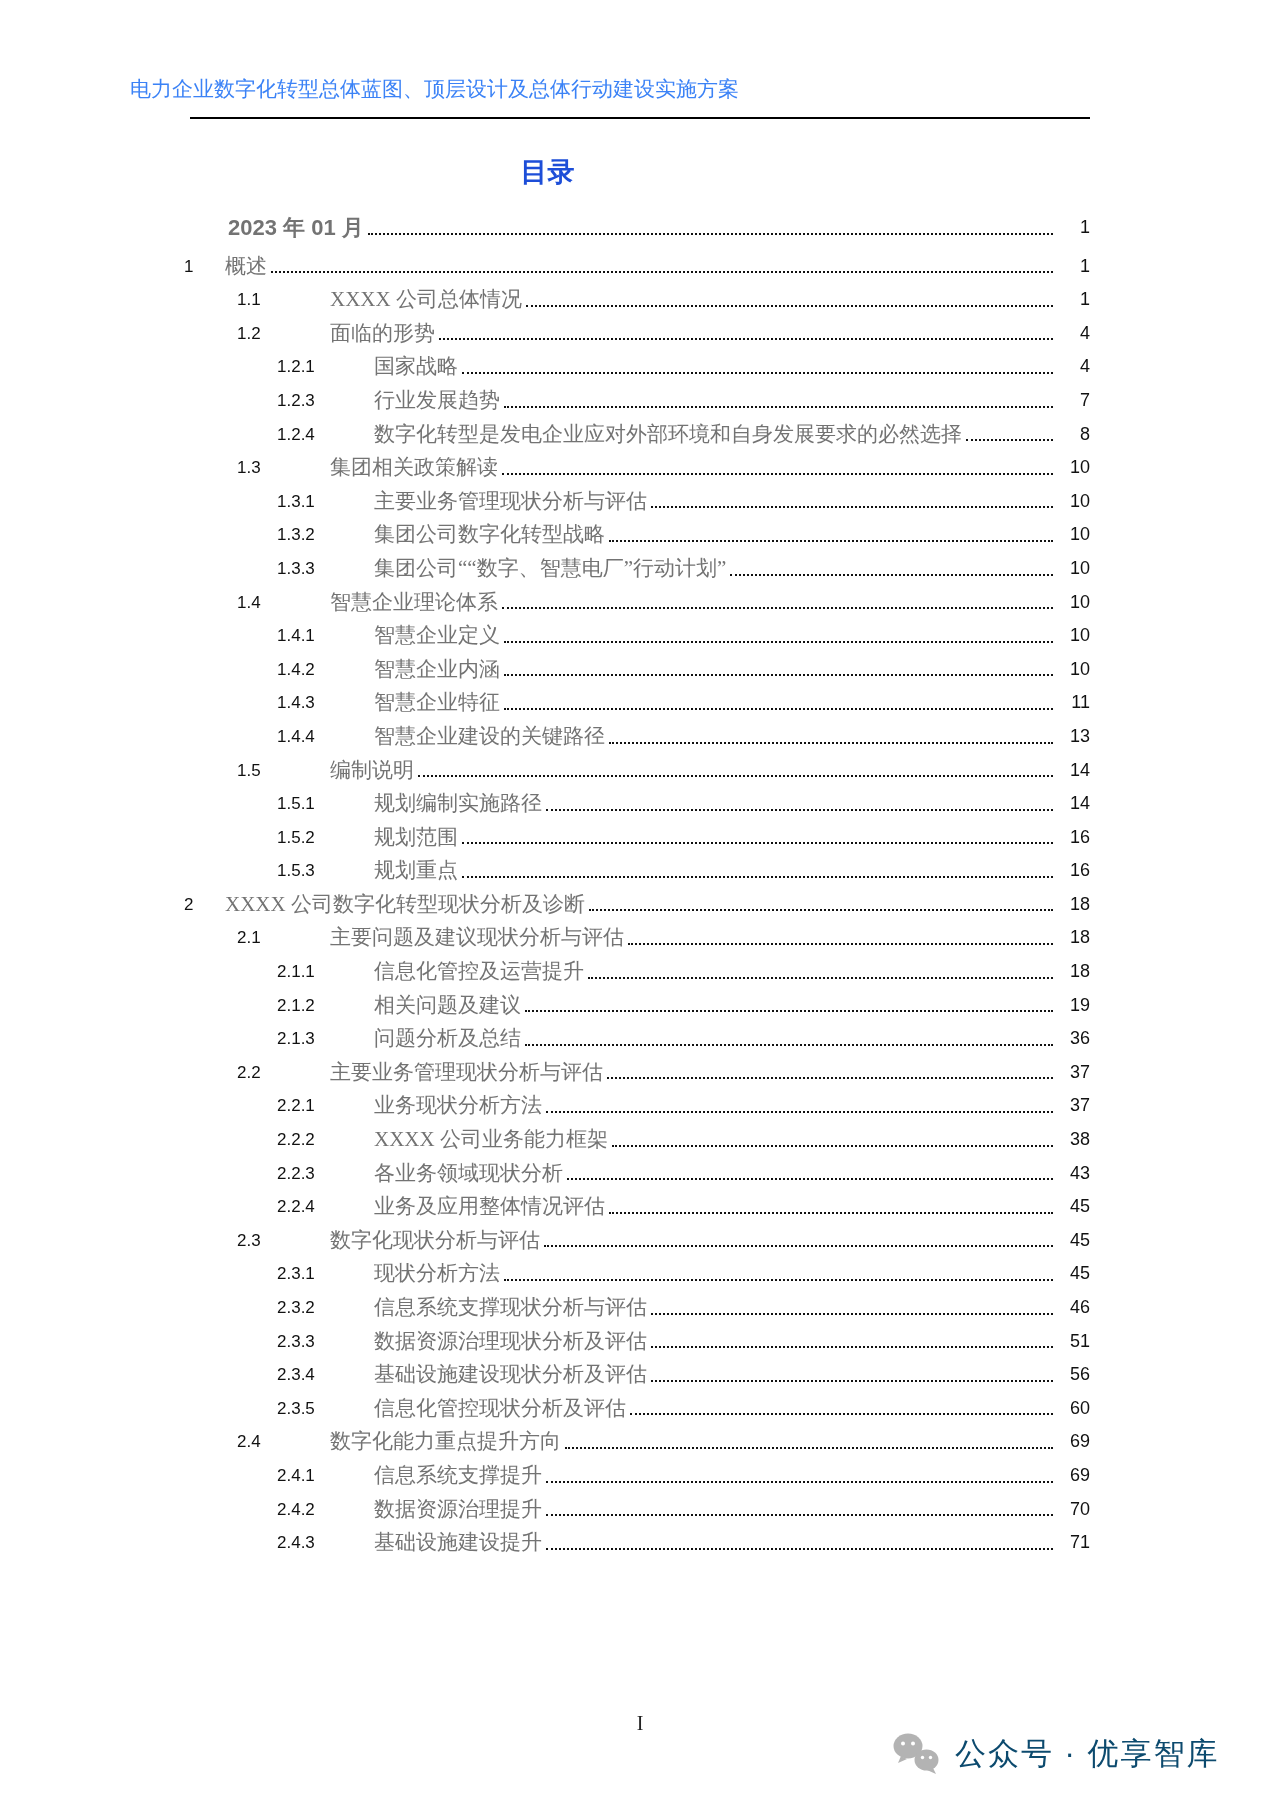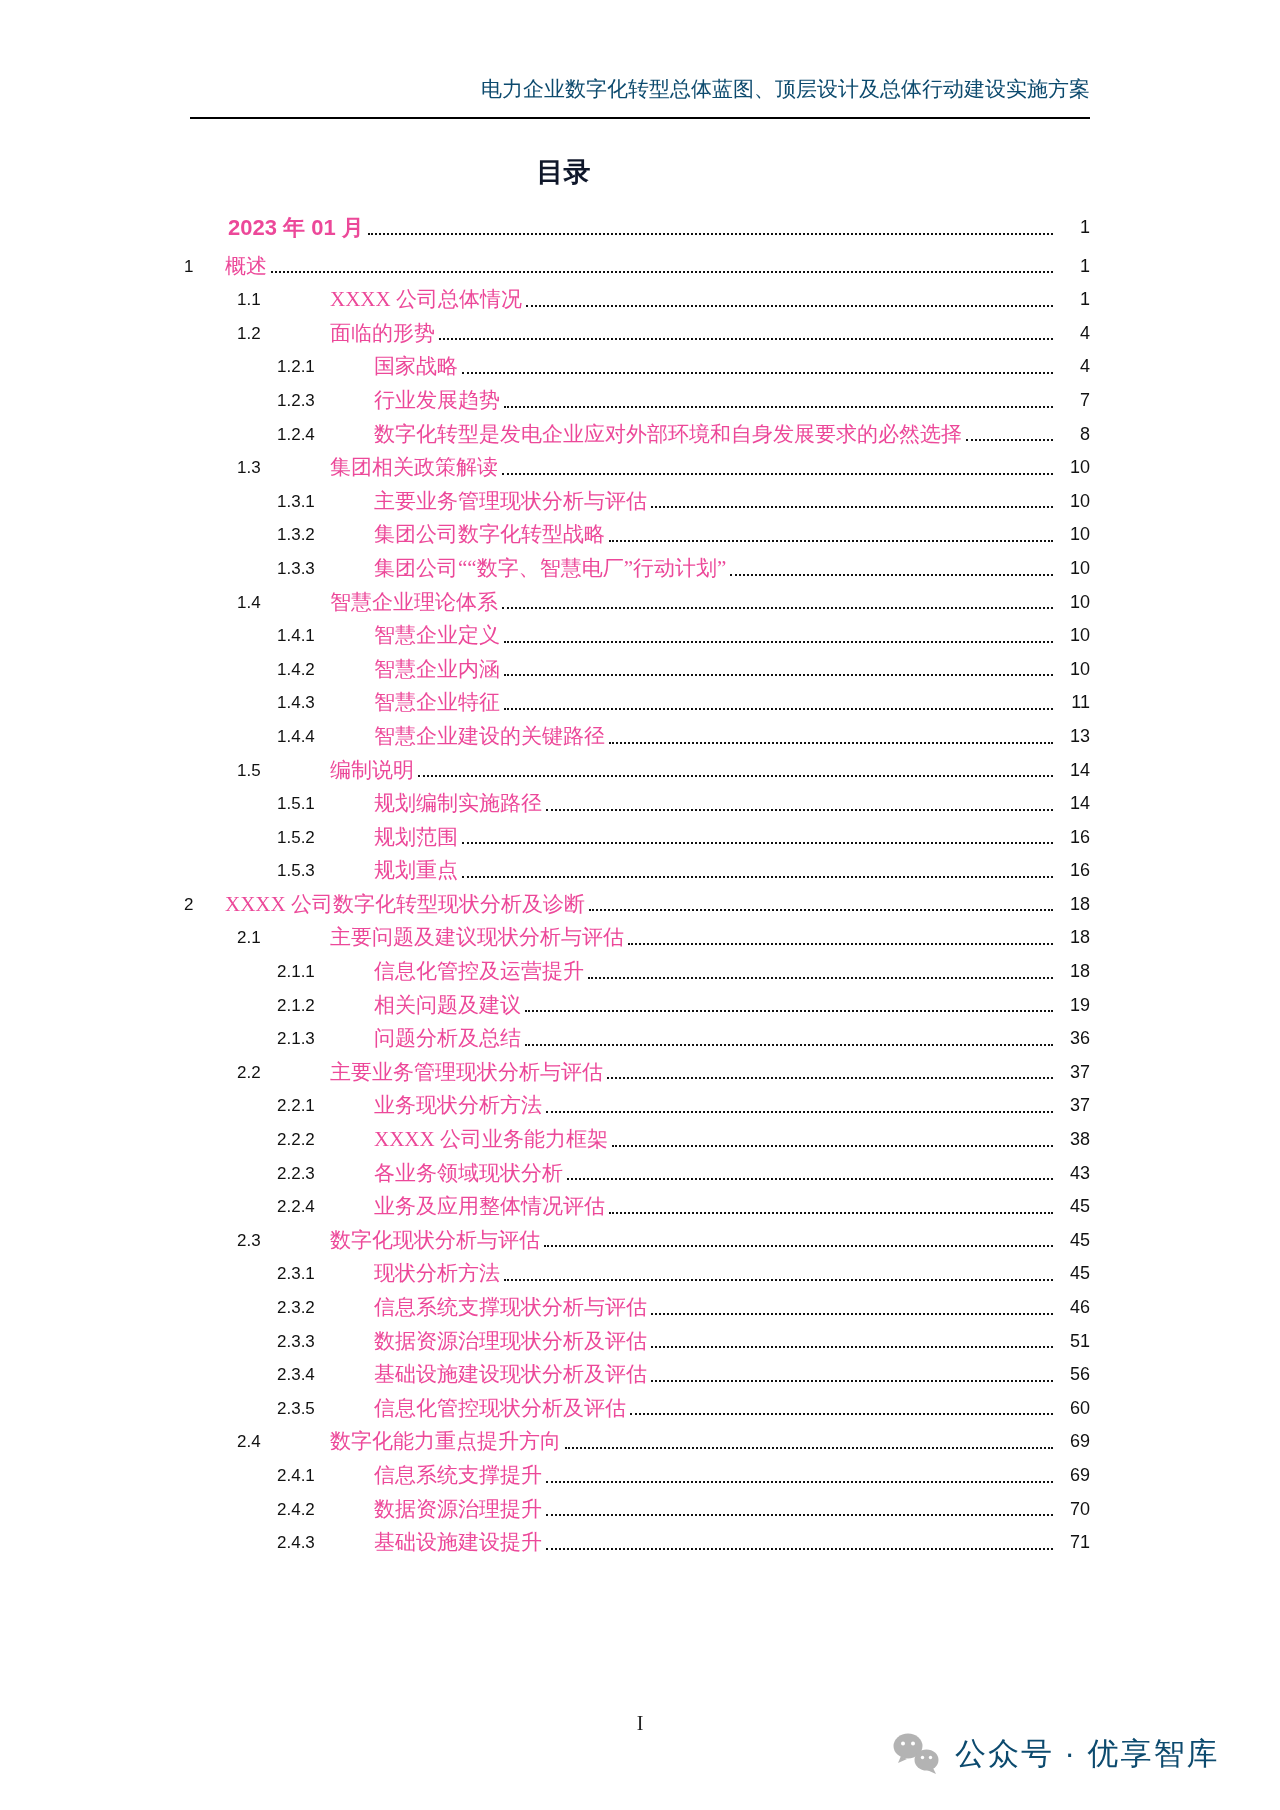--- a/index.html
+++ b/index.html
@@ -6,53 +6,53 @@
   body{
     width:1280px;height:1810px;
     background:#ffffff;
     position:relative;
     overflow:hidden;
     font-family:"Liberation Serif", serif;
     color:#111111;
   }
   .doc-header{
     position:absolute; top:78px; left:130px; width:960px;
-    text-align:right;
+    text-align:left;
     font-family:"Liberation Serif", serif;
-    font-size:21px; line-height:23px; color:#0c4a6e;
+    font-size:21px; line-height:23px; color:#3b82f6;
     white-space:nowrap;
   }
   .header-rule{
     position:absolute; top:117px; left:190px; width:900px;
     border-top:2px solid #000;
   }
   .toc-heading{
-    position:absolute; top:154px; left:16px; width:1095px;
+    position:absolute; top:154px; left:0; width:1095px;
     text-align:center;
     font-family:"Liberation Sans", sans-serif;
-    font-weight:bold; font-size:27px; color:#0f172a;
+    font-weight:bold; font-size:27px; color:#1d4ed8;
   }
   .toc-list{
     position:absolute; top:211px; left:0; width:1280px;
   }
   .toc-row{
     display:flex; align-items:stretch;
     height:33.6px;
     padding-right:190px;
     box-sizing:border-box;
   }
   .toc-row .num{
     font-family:"Liberation Sans", sans-serif;
     font-size:17px; line-height:33.6px;
     white-space:nowrap; flex:0 0 auto; color:#111;
   }
   .toc-row .title{
     font-family:"Liberation Serif", serif;
     font-size:21px; line-height:33.6px;
-    white-space:nowrap; flex:0 0 auto; color:#ec4899;
+    white-space:nowrap; flex:0 0 auto; color:#737373;
   }
   .toc-row .dots{
     flex:1 1 auto;
     align-self:flex-end;
     height:0;
     border-bottom:2px dotted #111;
     margin:0 3px 10px 4px;
     min-width:8px;
   }
   .toc-row .pg{

